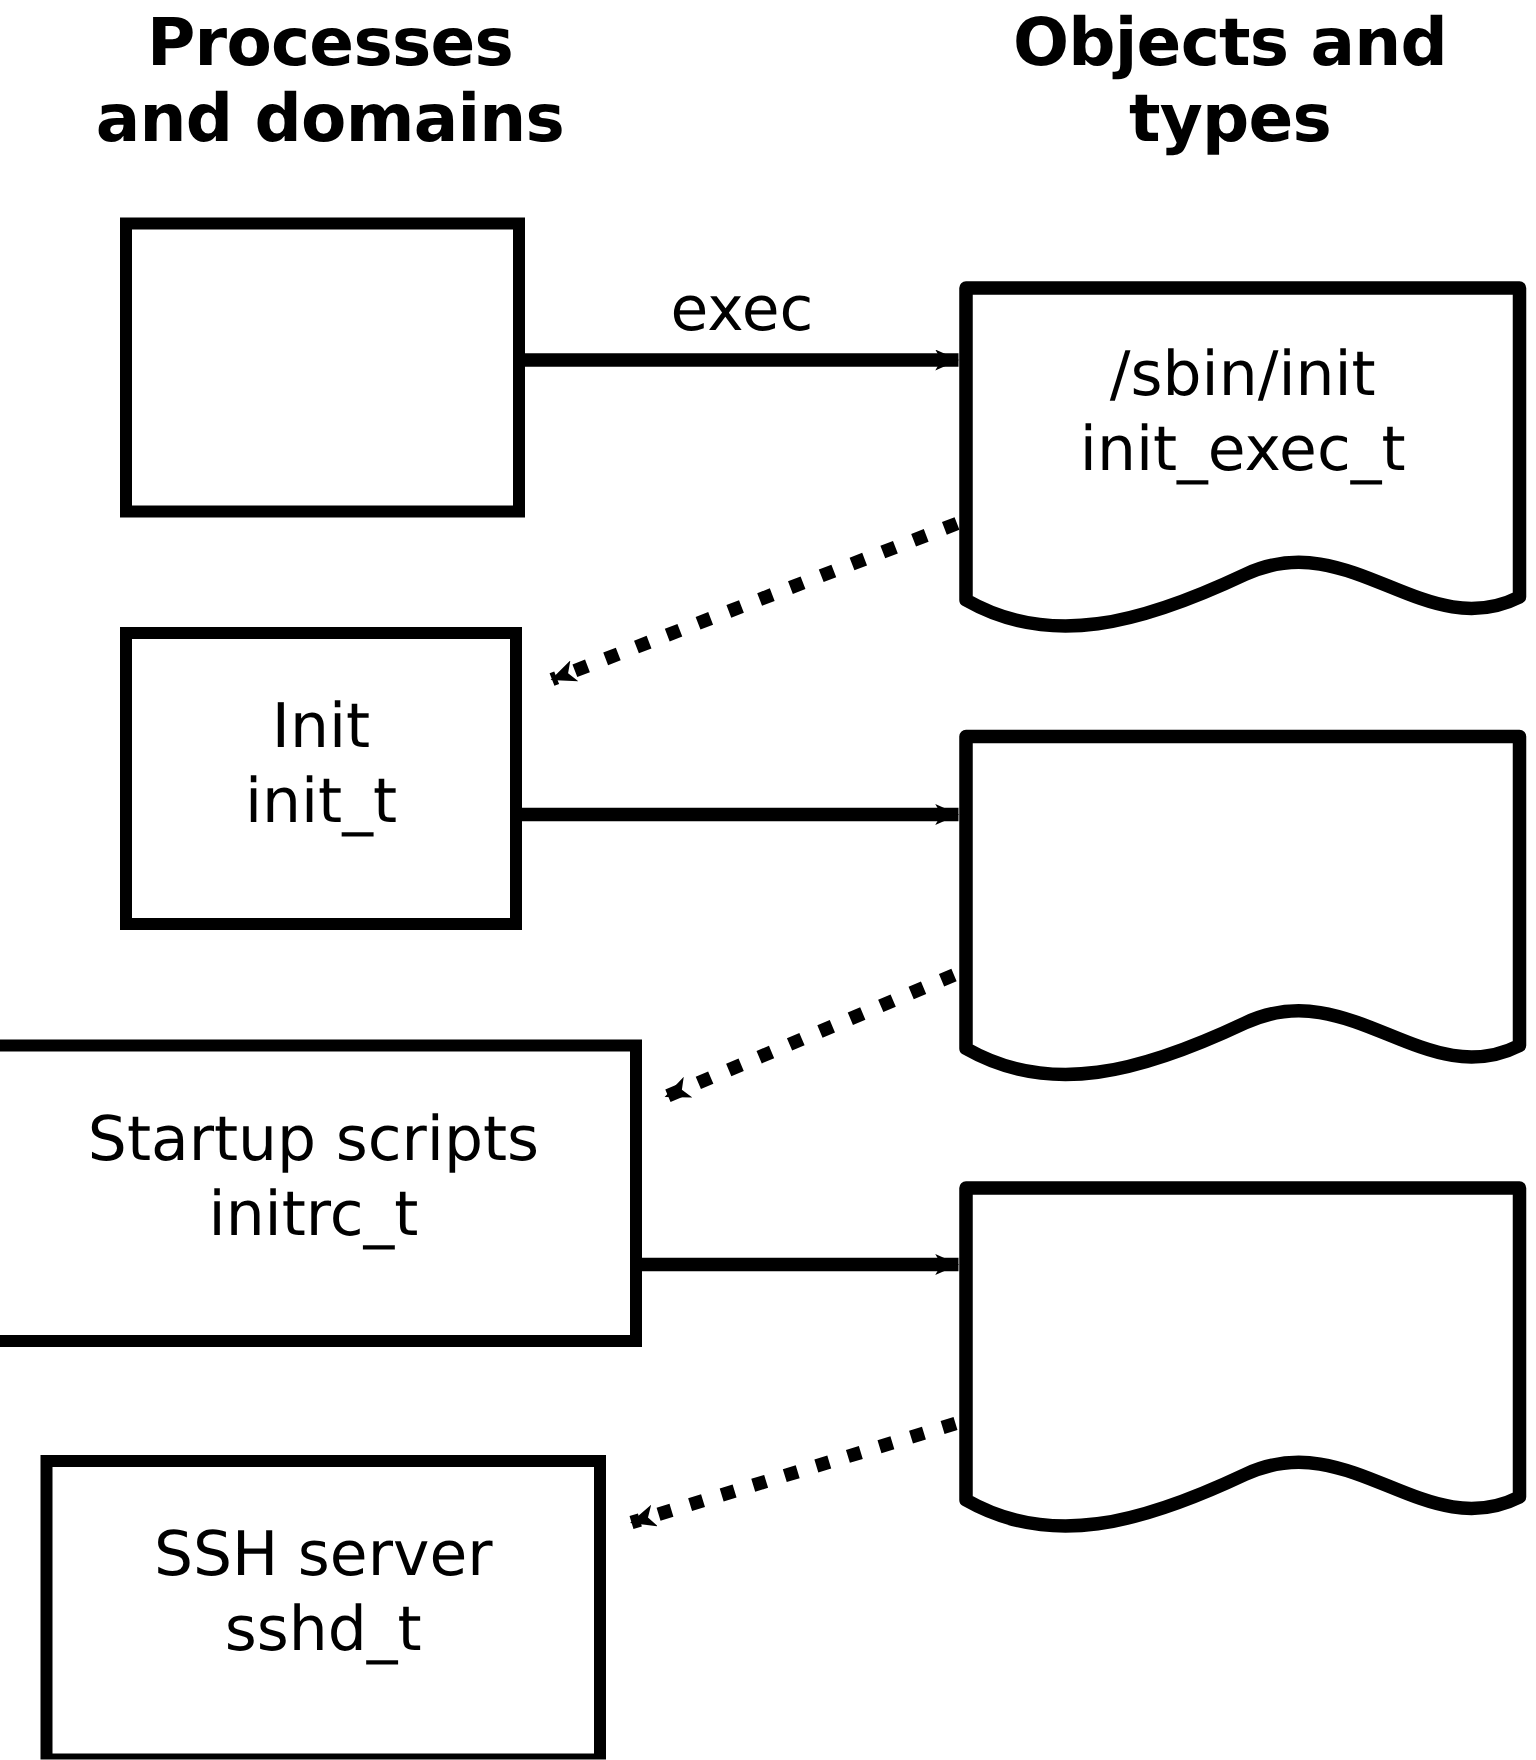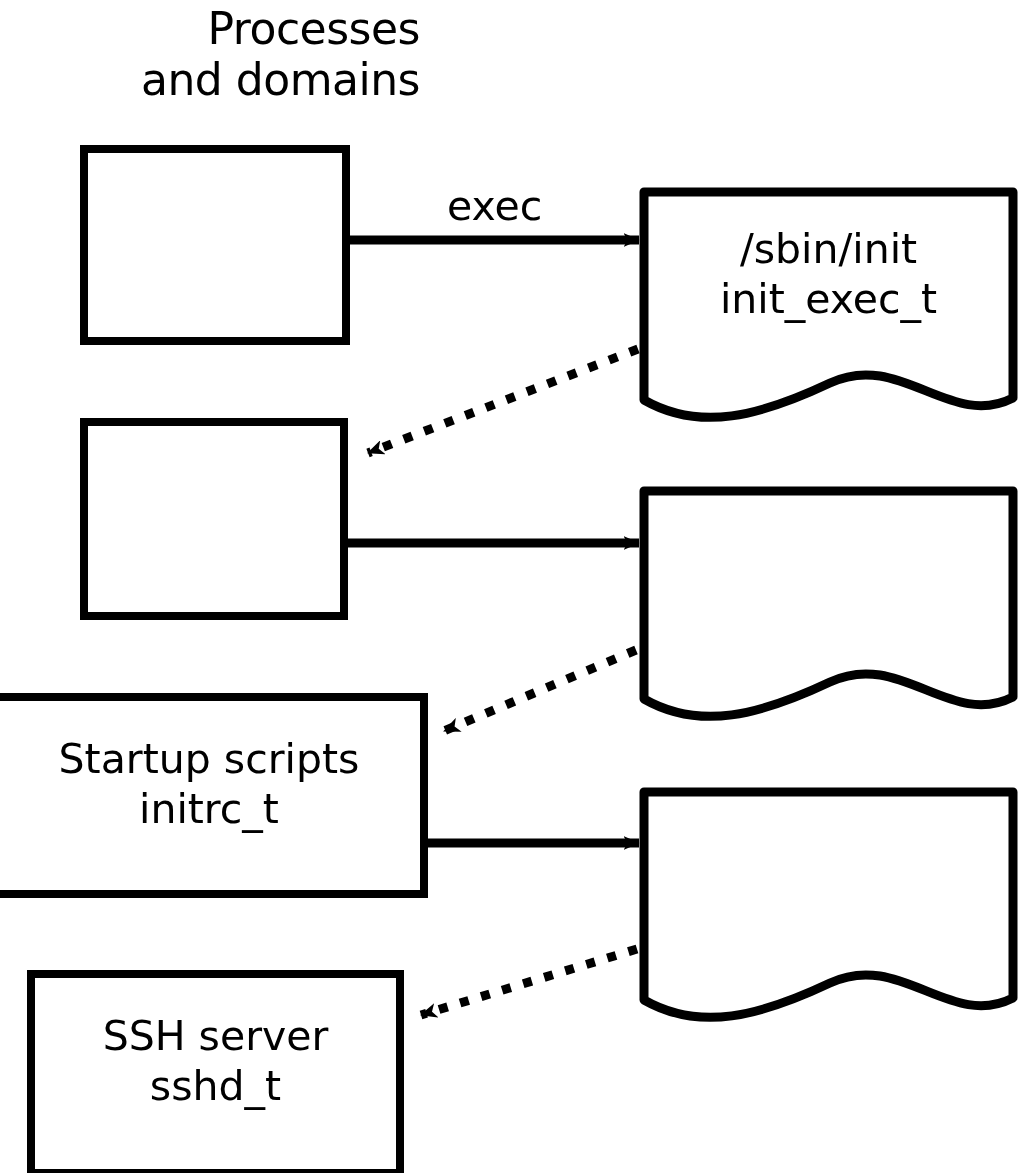--- a/index.html
+++ b/index.html
@@ -22,22 +22,22 @@
   svg.diagram-canvas {
     position: absolute;
     left: 0;
     top: 0;
     width: 1024px;
     height: 1173px;
     display: block;
   }
   .col-header {
     position: absolute;
-    text-align: right;
-    font-weight: normal;
+    text-align: center;
+    font-weight: bold;
     font-size: 44px;
     line-height: 1.15;
     letter-spacing: -0.5px;
     font-family: "DejaVu Sans", sans-serif;
     white-space: pre-line;
   }
   #header-left {
     left: 20px;
     top: 4px;
     width: 400px;
@@ -63,20 +63,22 @@
     line-height: 1;
   }
 </style>
 </head>
 <body>
 
 <div id="diagram-root">
 
   <div class="col-header" id="header-left">Processes
 and domains</div>
+  <div class="col-header" id="header-right">Objects and
+types</div>
 
   <svg class="diagram-canvas" viewBox="0 0 1024 1173">
     <defs>
       <marker id="arrow-solid" markerWidth="16" markerHeight="14" refX="15.5" refY="7" orient="auto" markerUnits="userSpaceOnUse">
         <path d="M0,0 L16,7 L0,14 L4,7 Z" fill="#000"></path>
       </marker>
       <marker id="arrow-dot" markerWidth="17" markerHeight="15" refX="16" refY="7.5" orient="auto" markerUnits="userSpaceOnUse">
         <path d="M0,0 L17,7.5 L0,15 L4.5,7.5 Z" fill="#000"></path>
       </marker>
     </defs>
@@ -105,20 +107,22 @@
     <line x1="344" y1="543" x2="639" y2="543" stroke="#000" stroke-width="9" marker-end="url(#arrow-solid)"></line>
 
     <line x1="636" y1="650" x2="444" y2="731" stroke="#000" stroke-width="9" stroke-linecap="butt" stroke-dasharray="9 13" marker-end="url(#arrow-dot)"></line>
 
     <line x1="424" y1="843" x2="639" y2="843" stroke="#000" stroke-width="9" marker-end="url(#arrow-solid)"></line>
 
     <line x1="637" y1="949" x2="421" y2="1015" stroke="#000" stroke-width="9" stroke-linecap="butt" stroke-dasharray="9 13" marker-end="url(#arrow-dot)"></line>
   </svg>
 
 
+  <div class="node-label" style="left:84px;  top:459px;  width:260px;">Init
+init_t</div>
 
   <div class="node-label" style="left:-6px;  top:734px;  width:430px;">Startup scripts
 initrc_t</div>
 
   <div class="node-label" style="left:31px;  top:1011px; width:369px;">SSH server
 sshd_t</div>
 
   <div class="node-label" style="left:644px; top:224px;  width:369px;">/sbin/init
 init_exec_t</div>
 

